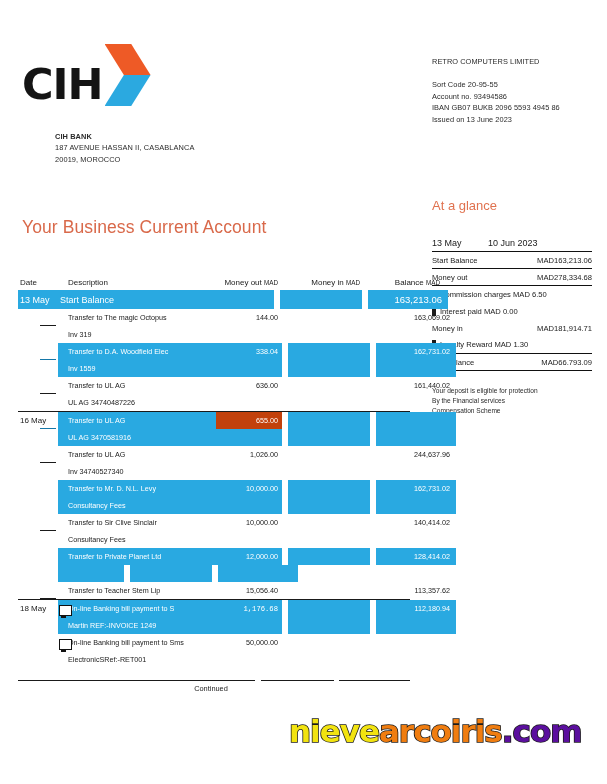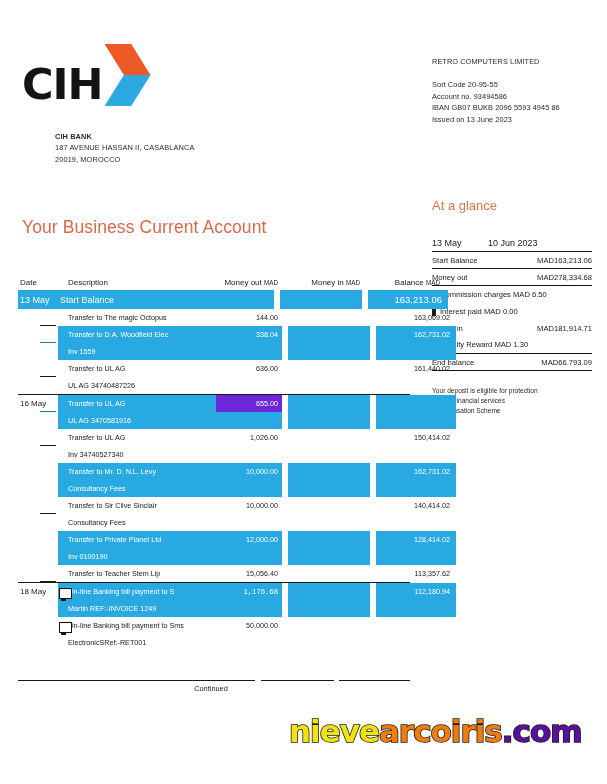--- a/index.html
+++ b/index.html
@@ -377,20 +377,29 @@
       <div class="grp">
         <div class="trow">
           <span class="cell c-date" style="background: transparent; color: rgb(26, 26, 26);"></span>
           <span class="cell c-desc" style="background: transparent; color: rgb(26, 26, 26);">Transfer to The magic Octopus</span>
           <span class="cell c-out" style="background: transparent; color: rgb(26, 26, 26);">144.00</span>
           <span class="c-gap"></span>
           <span class="cell c-in" style="background: transparent; color: rgb(26, 26, 26);"></span>
           <span class="c-gap"></span>
           <span class="cell c-bal" style="background: transparent; color: rgb(26, 26, 26);">163,069.02</span>
         </div>
+        <div class="trow">
+          <span class="cell c-date" style="background: transparent; color: rgb(26, 26, 26);"></span>
+          <span class="cell c-desc" style="background: transparent; color: rgb(26, 26, 26);">Inv 319</span>
+          <span class="cell c-out" style="background: transparent; color: rgb(26, 26, 26);"></span>
+          <span class="c-gap"></span>
+          <span class="cell c-in" style="background: transparent; color: rgb(26, 26, 26);"></span>
+          <span class="c-gap"></span>
+          <span class="cell c-bal" style="background: transparent; color: rgb(26, 26, 26);"></span>
+        </div>
         <span class="dash" style="top: 16px;"></span>
       </div>
       <div class="grp">
         <div class="trow">
           <span class="cell c-date" style="background: transparent; color: rgb(26, 26, 26);"></span>
           <span class="cell c-desc" style="background: rgb(41, 169, 225); color: rgb(255, 255, 255);">Transfer to D.A. Woodfield Elec</span>
           <span class="cell c-out" style="background: rgb(41, 169, 225); color: rgb(255, 255, 255);">338.04</span>
           <span class="c-gap"></span>
           <span class="cell c-in" style="background: rgb(41, 169, 225); color: rgb(255, 255, 255);"></span>
           <span class="c-gap"></span>
@@ -425,21 +434,21 @@
           <span class="cell c-in" style="background: transparent; color: rgb(26, 26, 26);"></span>
           <span class="c-gap"></span>
           <span class="cell c-bal" style="background: transparent; color: rgb(26, 26, 26);"></span>
         </div>
         <span class="dash" style="top: 16px;"></span>
       </div>
       <div class="grp" style="border-top: 1px solid rgb(26, 26, 26);">
         <div class="trow">
           <span class="cell c-date" style="background: transparent; color: rgb(26, 26, 26);">16 May</span>
           <span class="cell c-desc" style="background: rgb(41, 169, 225); color: rgb(255, 255, 255);">Transfer to UL AG</span>
-          <span class="cell c-out" style="background: #6d28d9; color: rgb(255, 255, 255);">655.00</span>
+          <span class="cell c-out" style="background: #c2410c; color: rgb(255, 255, 255);">655.00</span>
           <span class="c-gap"></span>
           <span class="cell c-in" style="background: rgb(41, 169, 225); color: rgb(255, 255, 255);"></span>
           <span class="c-gap"></span>
           <span class="cell c-bal" style="background: rgb(41, 169, 225); color: rgb(255, 255, 255);"></span>
         </div>
         <div class="trow">
           <span class="cell c-date" style="background: transparent; color: rgb(26, 26, 26);"></span>
           <span class="cell c-desc" style="background: rgb(41, 169, 225); color: rgb(255, 255, 255);">UL AG 3470581916</span>
           <span class="cell c-out" style="background: rgb(41, 169, 225); color: rgb(255, 255, 255);"></span>
           <span class="c-gap"></span>
@@ -450,21 +459,21 @@
         <span class="dash blue" style="top: 16px;"></span>
       </div>
       <div class="grp">
         <div class="trow">
           <span class="cell c-date" style="background: transparent; color: rgb(26, 26, 26);"></span>
           <span class="cell c-desc" style="background: transparent; color: rgb(26, 26, 26);">Transfer to UL AG</span>
           <span class="cell c-out" style="background: transparent; color: rgb(26, 26, 26);">1,026.00</span>
           <span class="c-gap"></span>
           <span class="cell c-in" style="background: transparent; color: rgb(26, 26, 26);"></span>
           <span class="c-gap"></span>
-          <span class="cell c-bal" style="background: transparent; color: rgb(26, 26, 26);">150,414.02</span>
+          <span class="cell c-bal" style="background: transparent; color: rgb(26, 26, 26);">244,637.96</span>
         </div>
         <div class="trow">
           <span class="cell c-date" style="background: transparent; color: rgb(26, 26, 26);"></span>
           <span class="cell c-desc" style="background: transparent; color: rgb(26, 26, 26);">Inv 34740527340</span>
           <span class="cell c-out" style="background: transparent; color: rgb(26, 26, 26);"></span>
           <span class="c-gap"></span>
           <span class="cell c-in" style="background: transparent; color: rgb(26, 26, 26);"></span>
           <span class="c-gap"></span>
           <span class="cell c-bal" style="background: transparent; color: rgb(26, 26, 26);"></span>
         </div>
@@ -516,21 +525,20 @@
           <span class="cell c-date" style="background: transparent; color: rgb(26, 26, 26);"></span>
           <span class="cell c-desc" style="background: rgb(41, 169, 225); color: rgb(255, 255, 255);">Transfer to Private Planet Ltd</span>
           <span class="cell c-out" style="background: rgb(41, 169, 225); color: rgb(255, 255, 255);">12,000.00</span>
           <span class="c-gap"></span>
           <span class="cell c-in" style="background: rgb(41, 169, 225); color: rgb(255, 255, 255);"></span>
           <span class="c-gap"></span>
           <span class="cell c-bal" style="background: rgb(41, 169, 225); color: rgb(255, 255, 255);">128,414.02</span>
         </div>
         <div class="trow">
           <span class="cell c-date" style="background: transparent; color: rgb(26, 26, 26);"></span>
-          <span class="cell c-desc" style="background: rgb(41, 169, 225); color: rgb(255, 255, 255);">Inv 0100190</span>
           <span class="cell c-out" style="background: rgb(41, 169, 225); color: rgb(255, 255, 255);"></span>
           <span class="c-gap"></span>
           <span class="cell c-in" style="background: rgb(41, 169, 225); color: rgb(255, 255, 255);"></span>
           <span class="c-gap"></span>
           <span class="cell c-bal" style="background: rgb(41, 169, 225); color: rgb(255, 255, 255);"></span>
         </div>
       </div>
       <div class="grp">
         <div class="trow">
           <span class="cell c-date" style="background: transparent; color: rgb(26, 26, 26);"></span>

